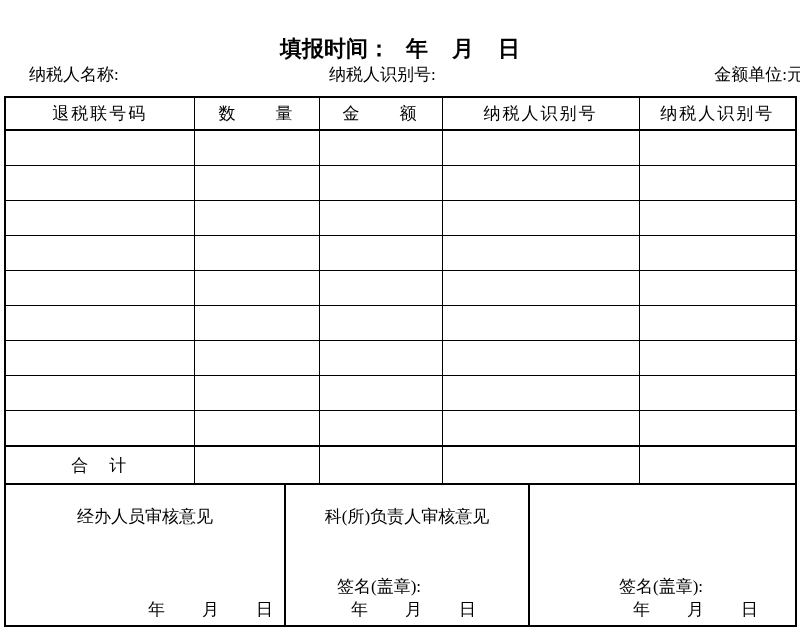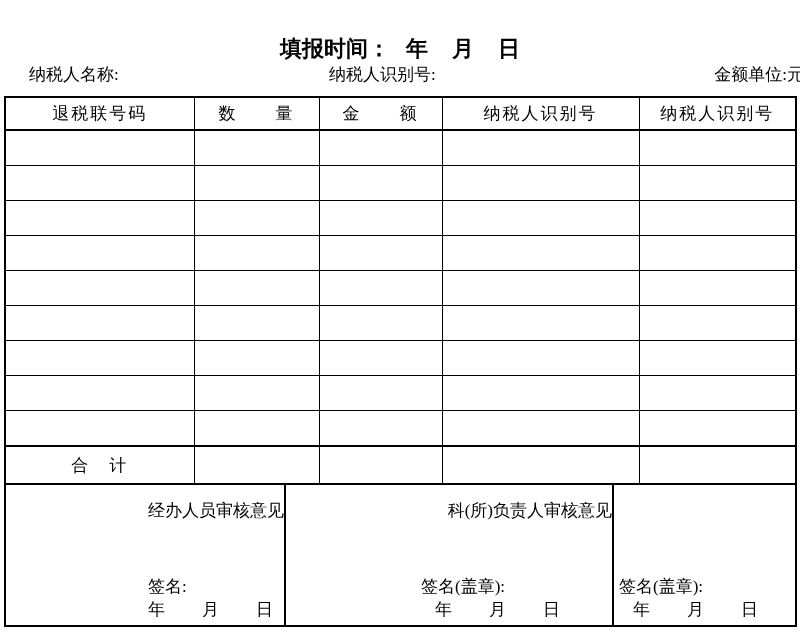--- a/index.html
+++ b/index.html
@@ -90,25 +90,25 @@
     flex: 1;
     display: flex;
     border-top: 2px solid #000;
   }
   .review-box {
     box-sizing: border-box;
     display: flex;
     flex-direction: column;
   }
   .review-box.b1 { width: 278px; }
-  .review-box.b2 { width: 328px; border-left: 2px solid #000; }
+  .review-box.b2 { width: 244px; border-left: 2px solid #000; }
   .review-box.b3 { flex: 1; border-left: 2px solid #000; }
   .review-title {
-    text-align: right;
-    padding-top: 15px;
+    text-align: center;
+    padding-top: 21px;
     font-size: 17px;
     line-height: 21px;
   }
   .sign-block {
     margin-top: auto;
     margin-left: auto;
     margin-bottom: 6px;
   }
   .b1 .sign-block { margin-right: 11px; }
   .b2 .sign-block { margin-right: 52px; }
@@ -236,21 +236,20 @@
           <td></td>
         </tr>
       </tbody>
     </table>
 
     <div class="bottom-row">
 
       <div class="review-box b1">
         <div class="review-title">经办人员审核意见</div>
         <div class="sign-block">
-          <div class="sign-label">签名:</div>
           <div class="date-row">
             <span>年</span>
             <span>月</span>
             <span>日</span>
           </div>
         </div>
       </div>
 
       <div class="review-box b2">
         <div class="review-title">科(所)负责人审核意见</div>

